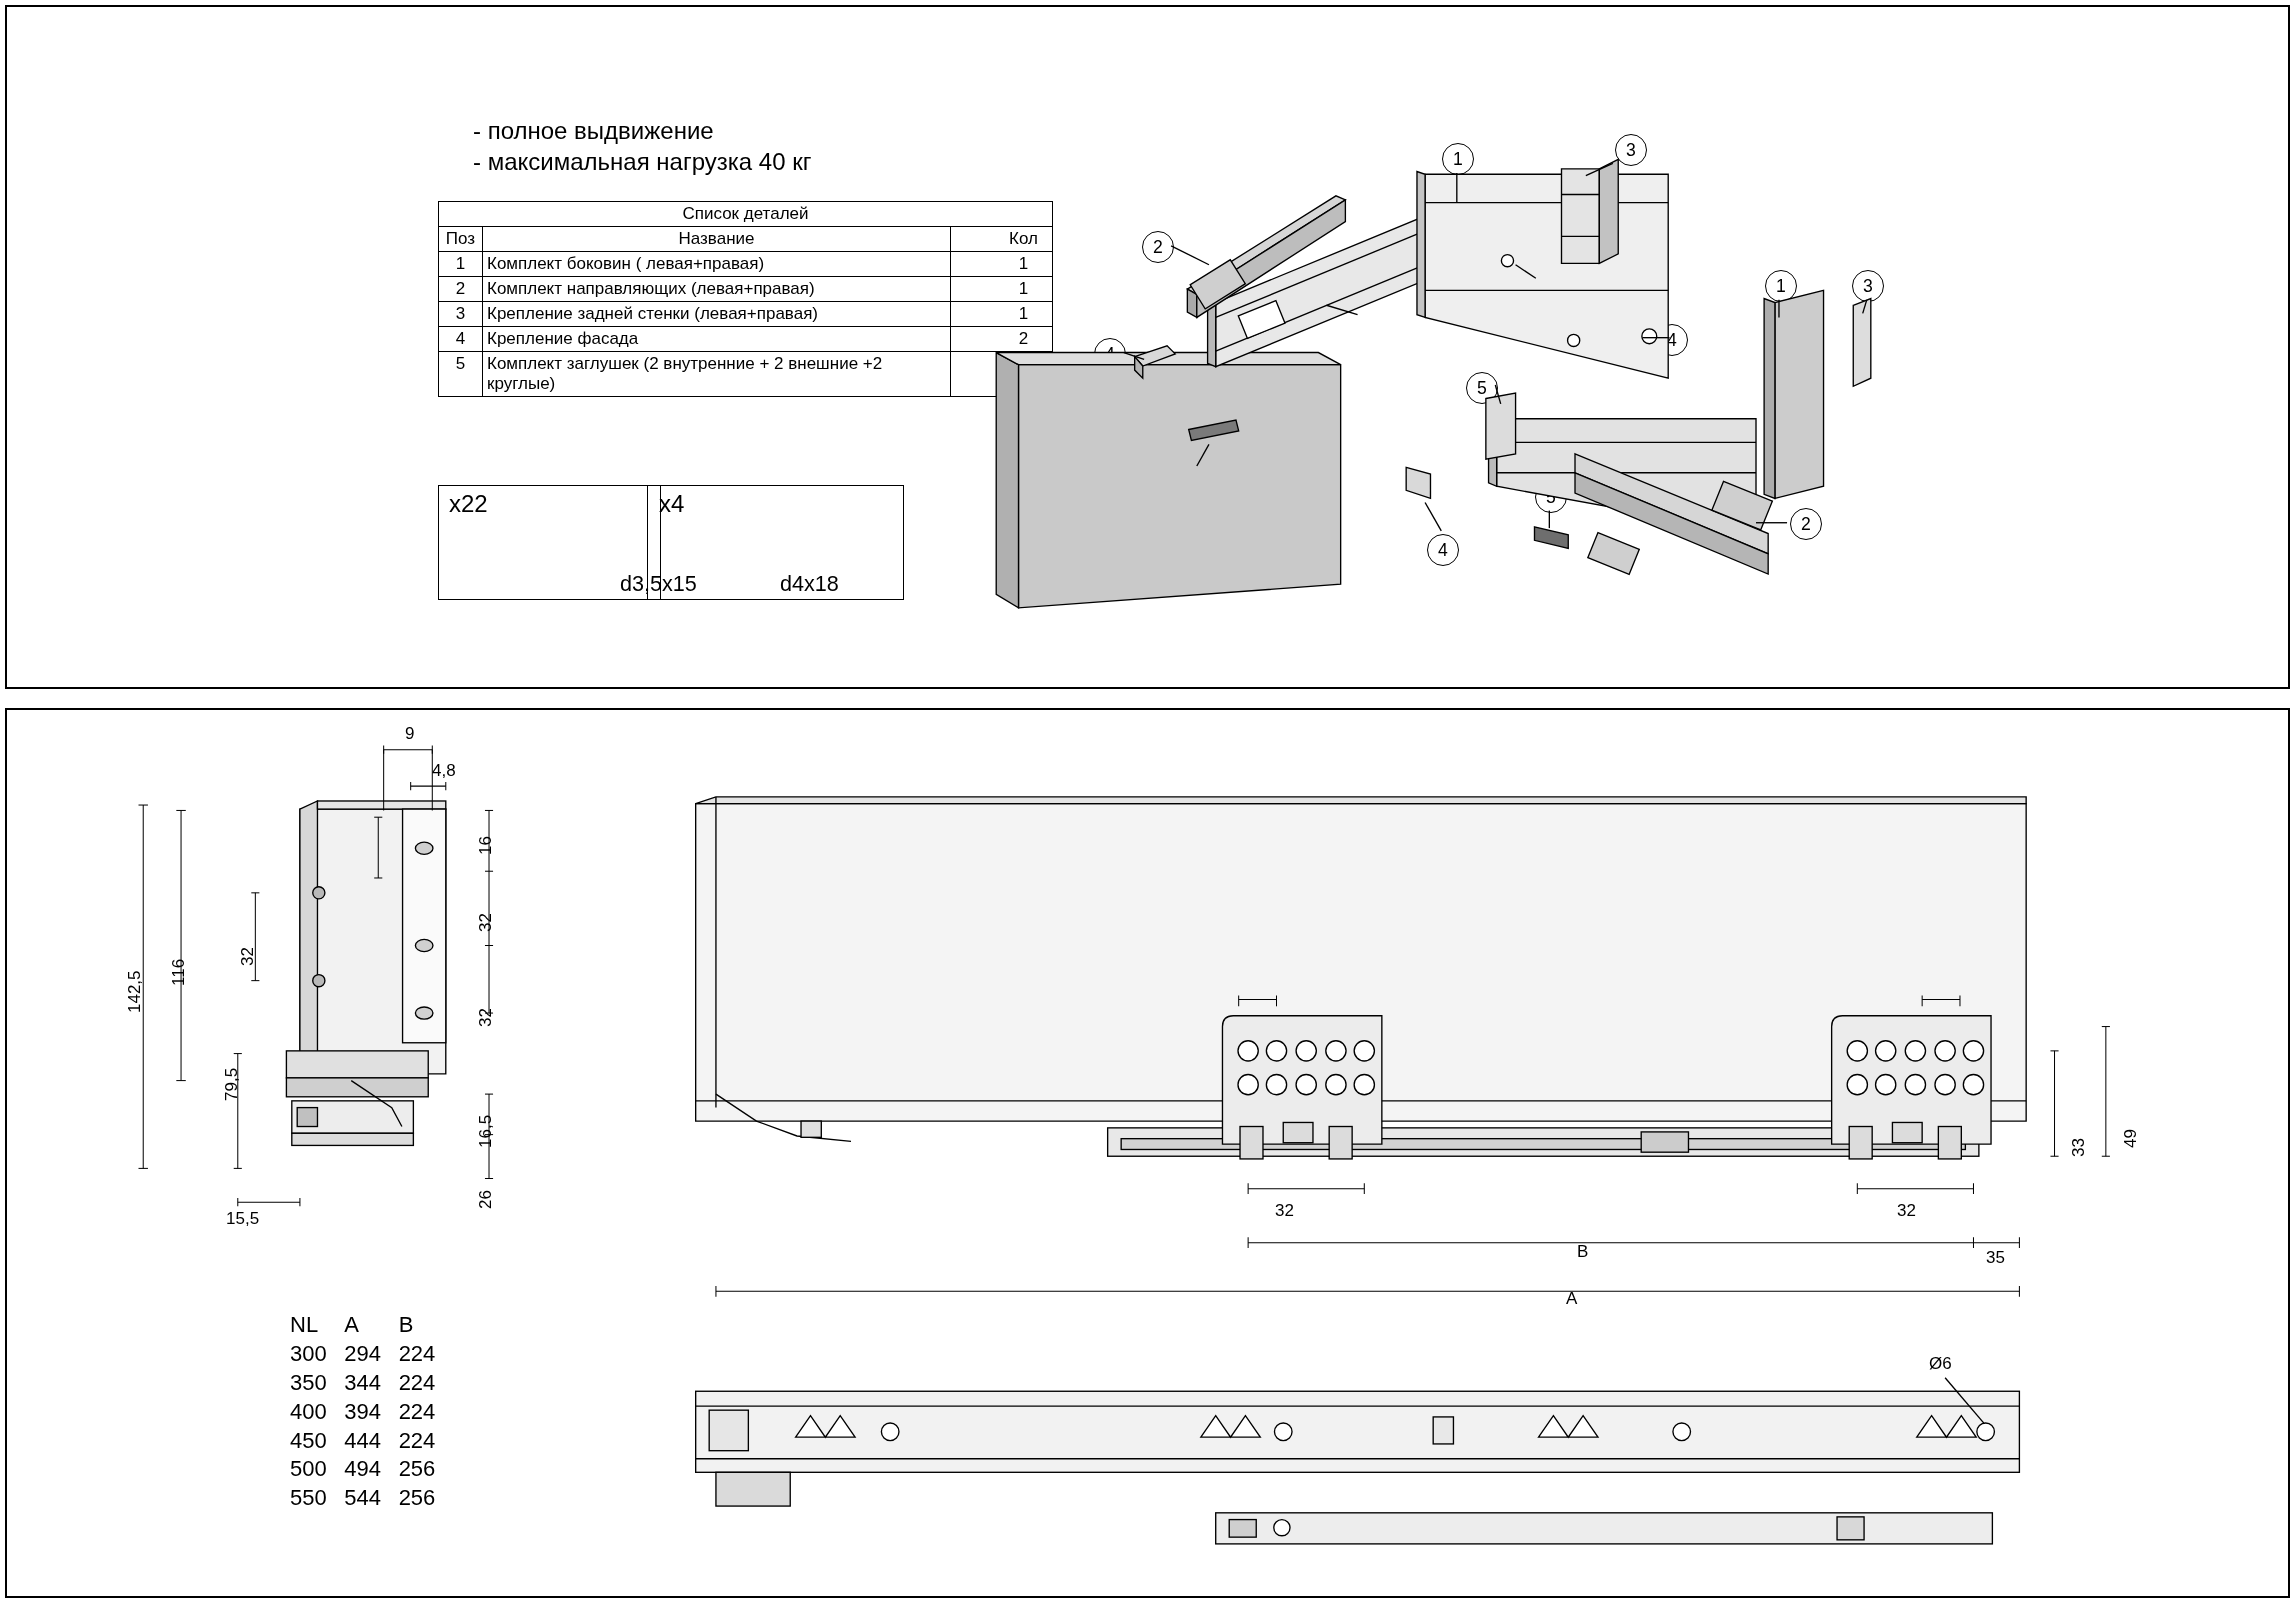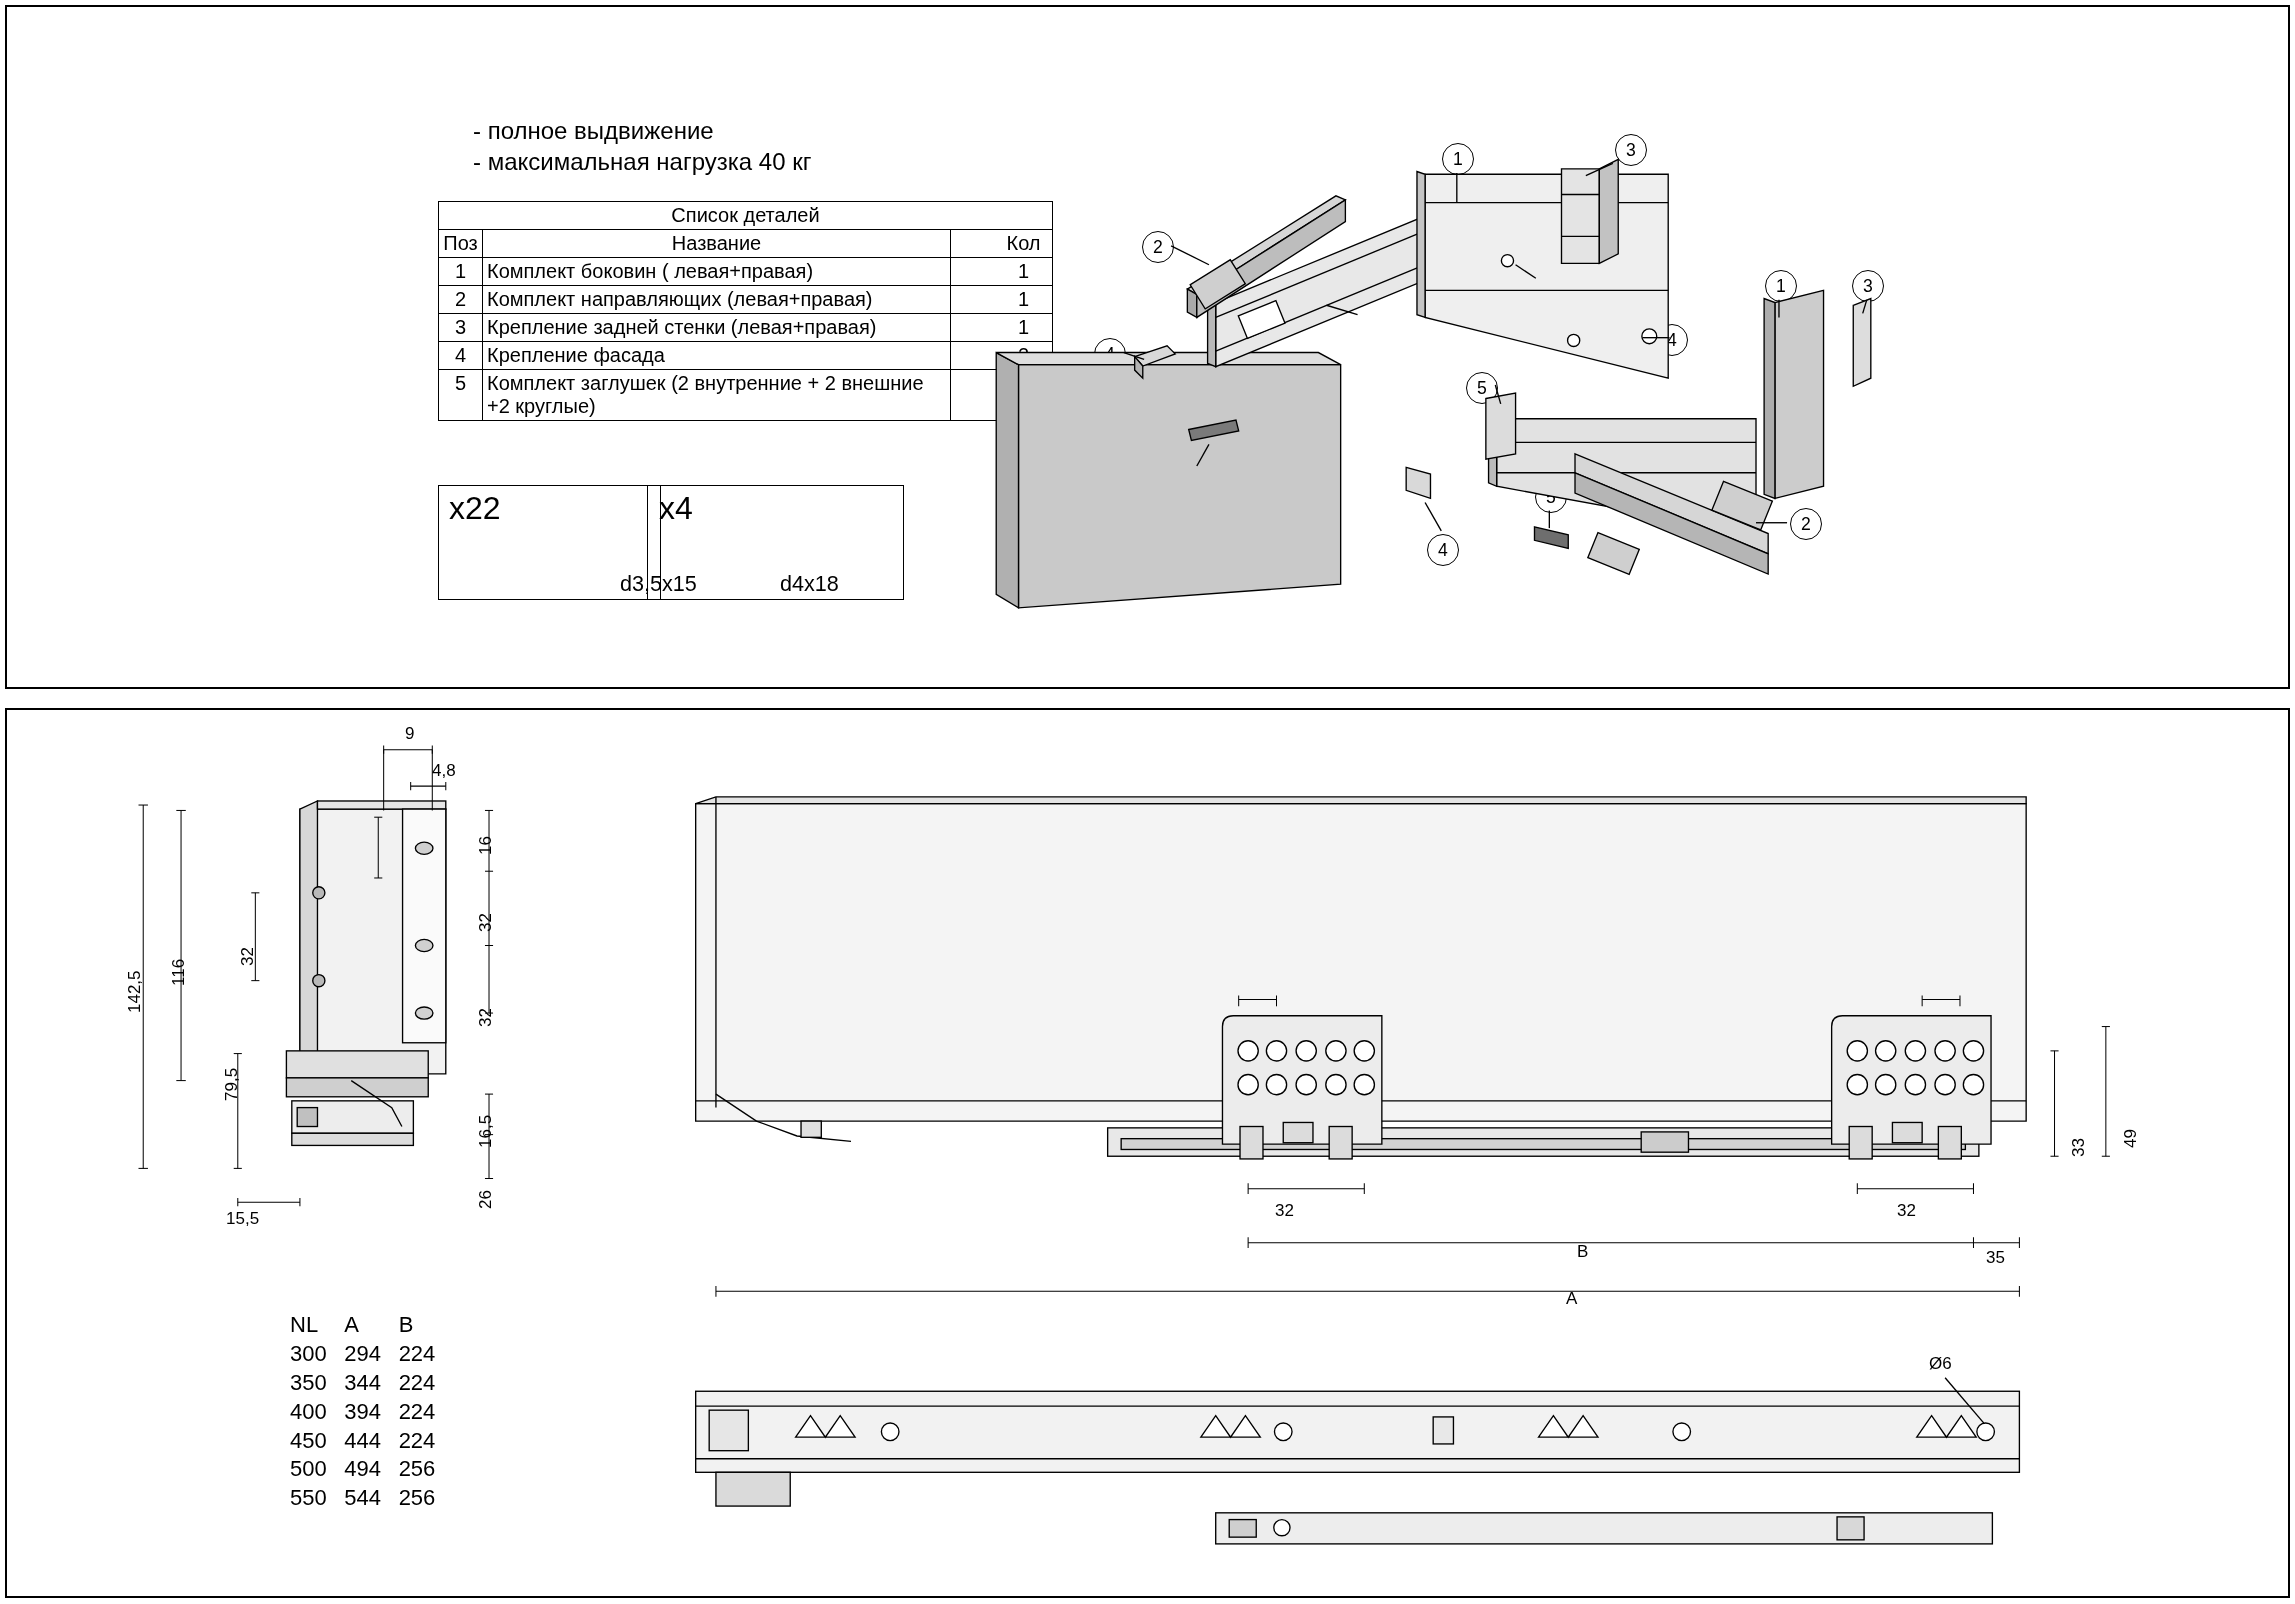--- a/index.html
+++ b/index.html
@@ -9,31 +9,31 @@
   
   .frame{position:absolute;border:2px solid #000;box-sizing:border-box;}
   #frame-top{left:5.4px;top:5.4px;width:2285px;height:684px;}
   #frame-bottom{left:5.4px;top:708px;width:2285px;height:890px;}
   .dim{position:absolute;font-size:17px;white-space:nowrap;}
 
   
   #notes{position:absolute;left:473px;top:115px;font-size:24px;line-height:31px;}
 
   
-  #parts-table{position:absolute;left:438px;top:201px;width:615px;border-collapse:collapse;font-size:20px;}
+  #parts-table{position:absolute;left:438px;top:201px;width:615px;border-collapse:collapse;font-size:17px;}
   #parts-table td,#parts-table th{border:1.4px solid #000;padding:2px 4px;font-weight:normal;}
   #parts-table .caption{text-align:center;border-bottom:1.4px solid #000;}
   #parts-table .c-pos{width:35px;text-align:center;}
   #parts-table .c-qty{width:49px;text-align:center;padding-left:48px;}
 
   
   .screwbox{position:absolute;border:1.4px solid #000;box-sizing:border-box;}
   #screwbox1{left:438px;top:485px;width:223px;height:115px;}
   #screwbox2{left:647px;top:485px;width:257px;height:115px;}
-  .screw-count{position:absolute;font-size:32px;}
+  .screw-count{position:absolute;font-size:24px;}
   .screw-size{position:absolute;font-size:21.6px;}
 
   
   .bubble{position:absolute;width:30px;height:30px;border:1.4px solid #000;border-radius:50%;
           font-size:17.6px;display:flex;align-items:center;justify-content:center;background:#fff;}
 
   
   #nl-table{position:absolute;left:290px;top:1311px;font-size:22px;border-collapse:collapse;}
   #nl-table td{padding:1.4px 17.6px 1.4px 0;margin-left:16px;}
   #nl-table th{padding:1.4px 17.6px 1.4px 0;text-align:left;font-weight:normal;}

